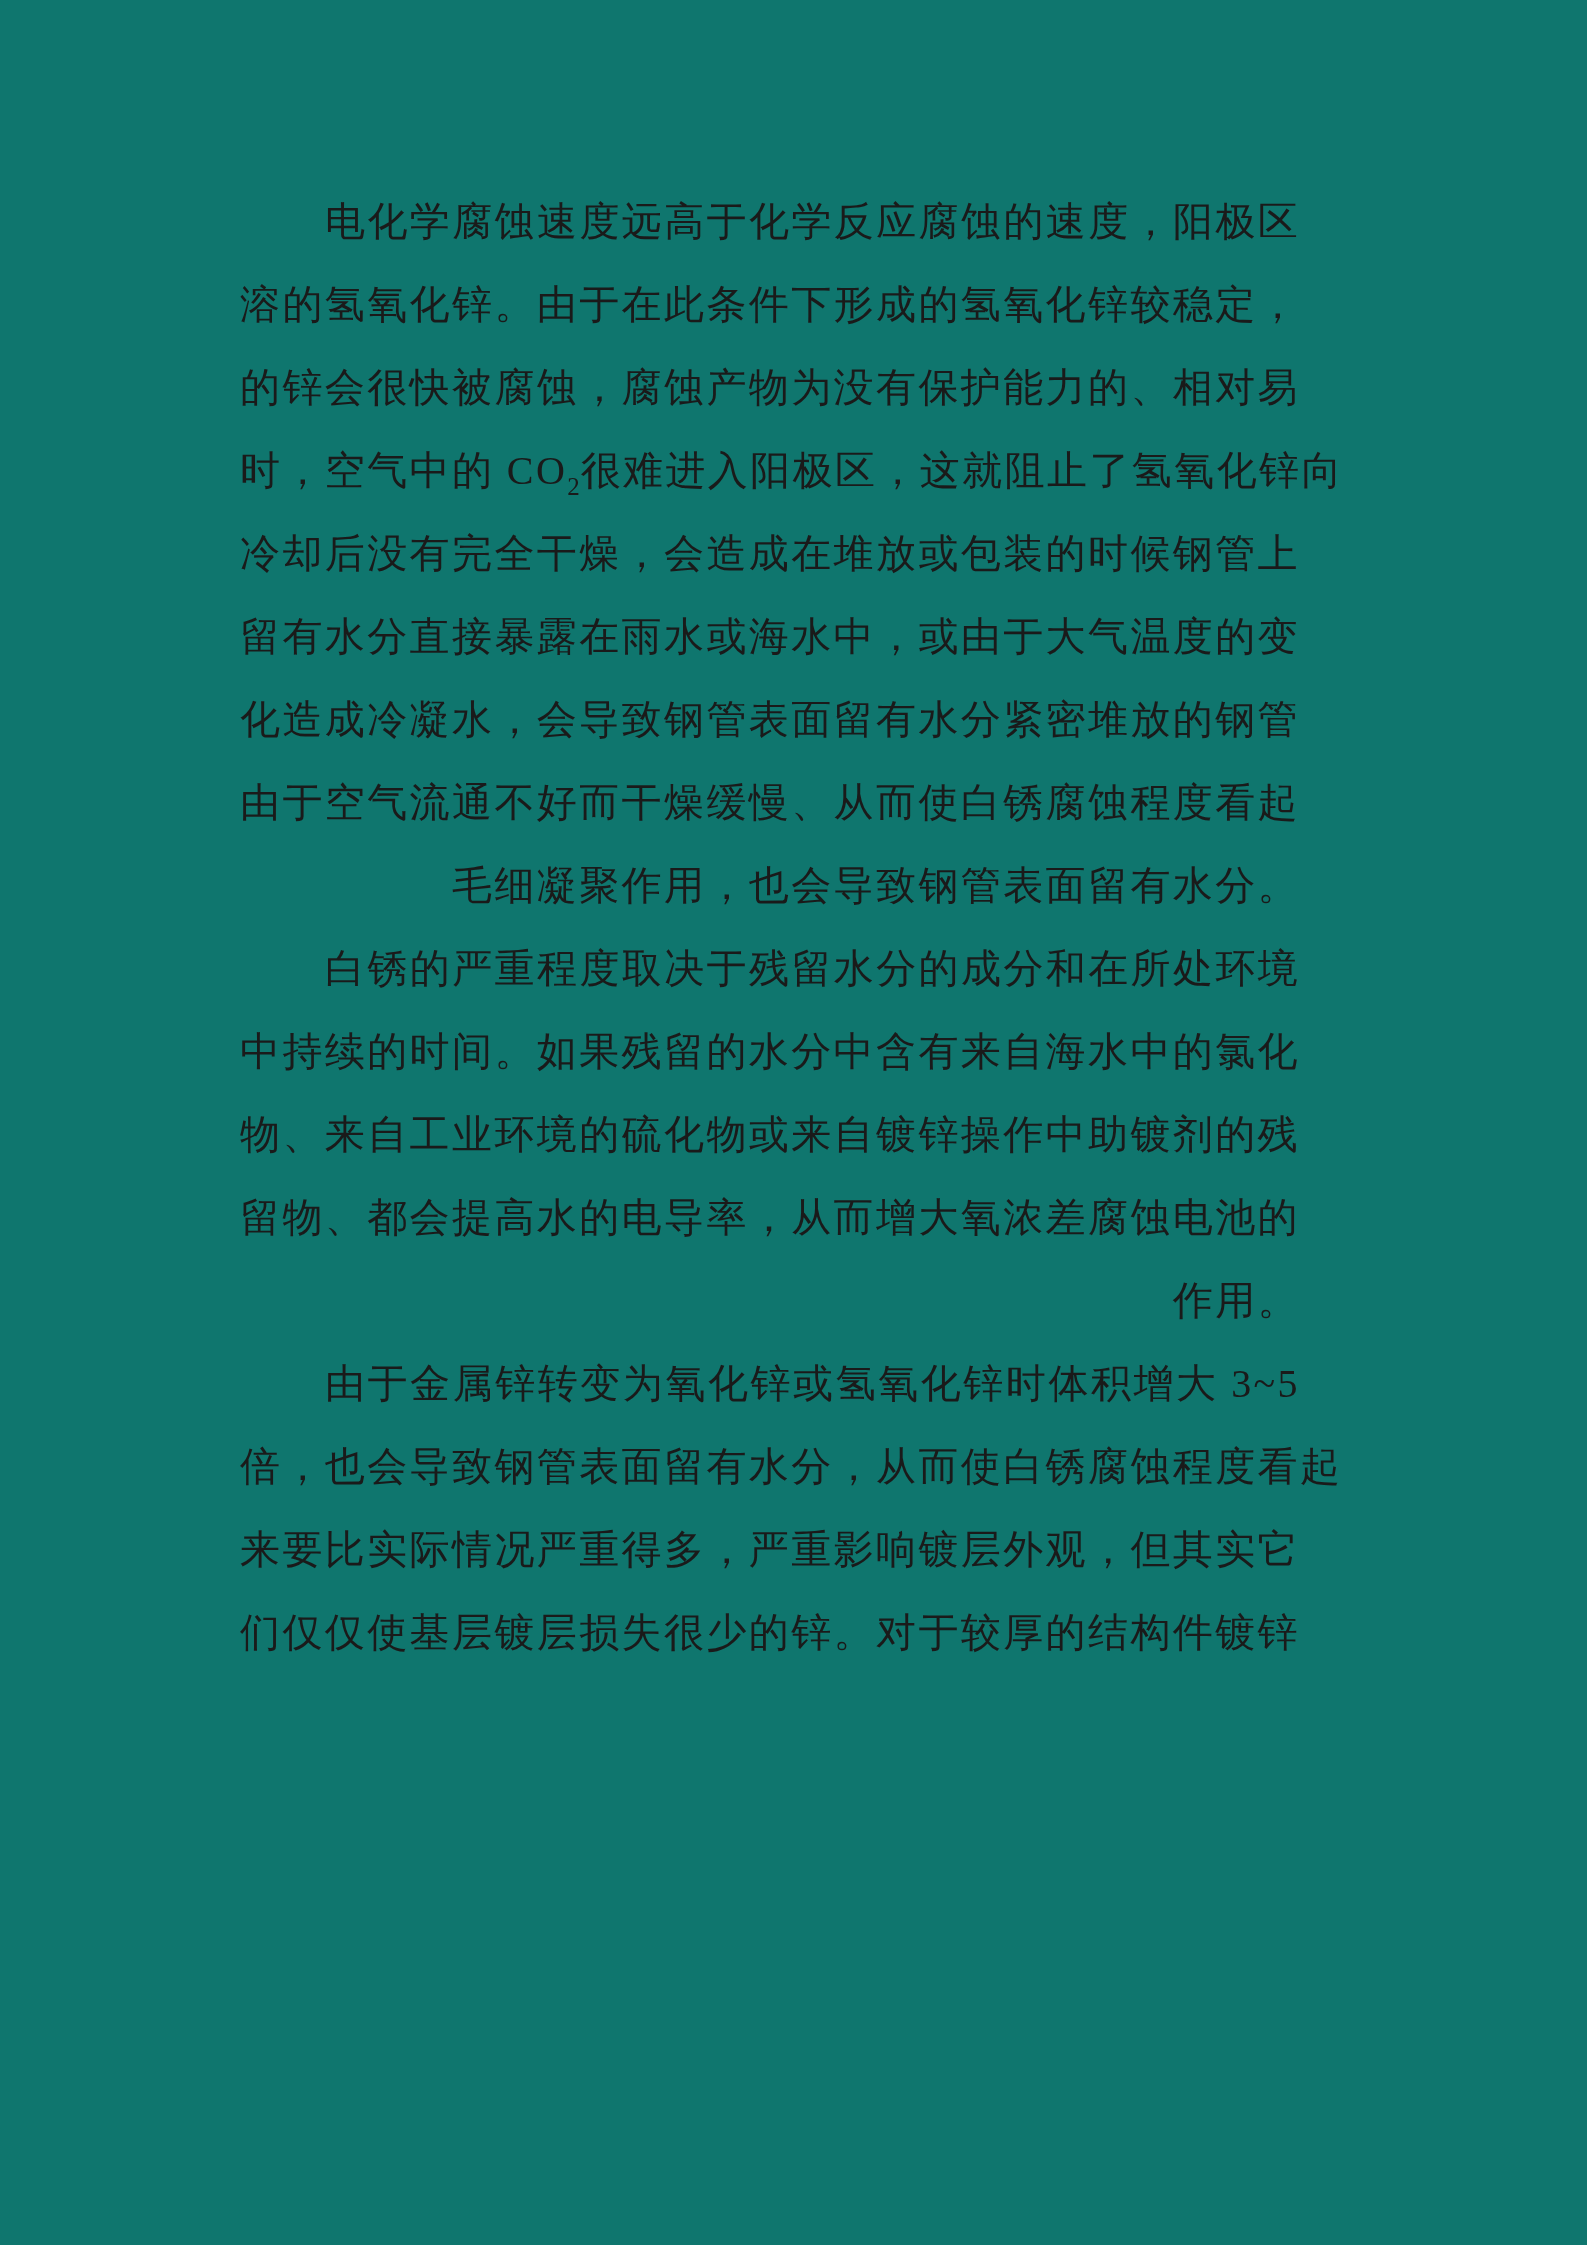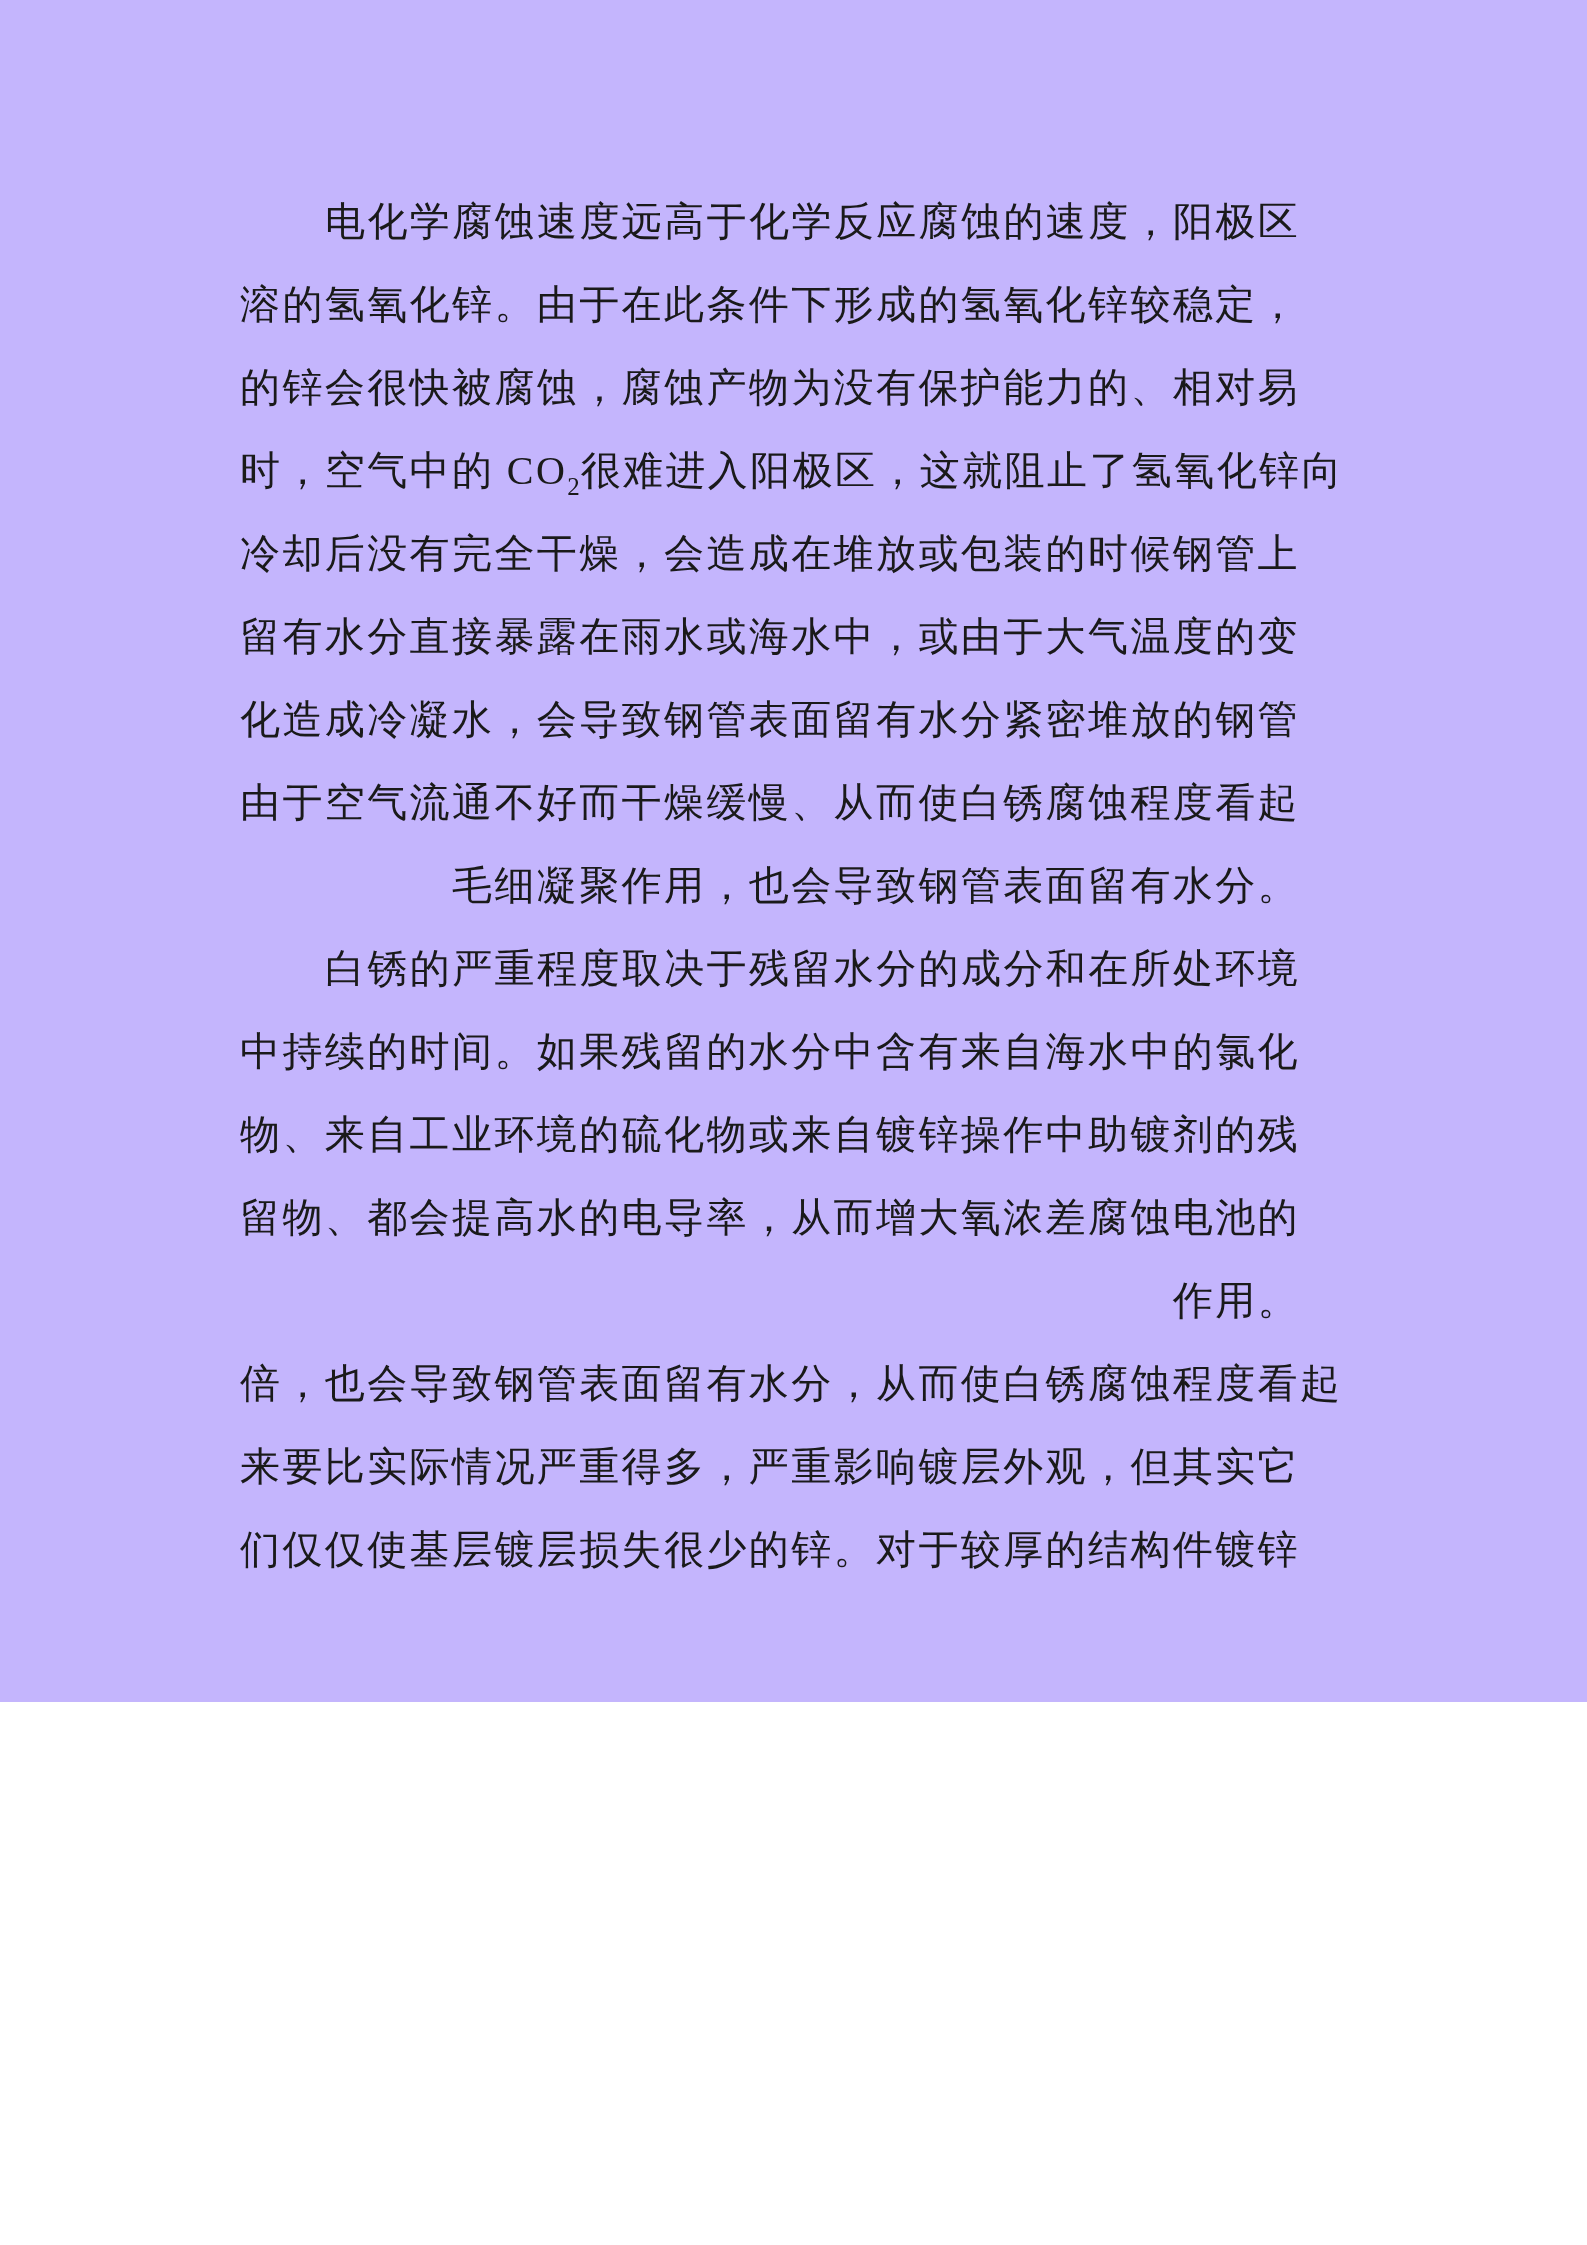--- a/index.html
+++ b/index.html
@@ -11,22 +11,22 @@
     height: 2245px;
     background: #ffffff;
     position: relative;
     overflow: hidden;
   }
   .doc-page {
     position: absolute;
     left: 0;
     top: 0;
     width: 1587px;
-    height: 1702px;
-    background: #c4b5fd;
+    height: 2245px;
+    background: #0f766e;
   }
   .doc-body {
     position: absolute;
     left: 240px;
     top: 180px;
     width: 1060px;
     color: #1a1a1a;
     font-family: "Liberation Serif", "DejaVu Serif", serif;
     font-size: 40px;
     line-height: 83px;
@@ -79,18 +79,19 @@
         <div class="text-line"><span class="seg">毛细凝聚作用，也会导致钢管表面留有水分。</span></div>
       </div>
       <div class="paragraph">
         <div class="text-line indent justify"><span class="seg">白锈的严重程度取决于残留水分的成分和在所处环境</span></div>
         <div class="text-line justify"><span class="seg">中持续的时间。如果残留的水分中含有来自海水中的氯化</span></div>
         <div class="text-line justify"><span class="seg">物、来自工业环境的硫化物或来自镀锌操作中助镀剂的残</span></div>
         <div class="text-line justify"><span class="seg">留物、都会提高水的电导率，从而增大氧浓差腐蚀电池的</span></div>
         <div class="text-line"><span class="seg">作用。</span></div>
       </div>
       <div class="paragraph">
+        <div class="text-line indent justify"><span class="seg">由于金属锌转变为氧化锌或氢氧化锌时体积增大 3~5</span></div>
         <div class="text-line justify"><span class="seg">倍，也会导致钢管表面留有水分，从而使白锈腐蚀程度看起</span></div>
         <div class="text-line justify"><span class="seg">来要比实际情况严重得多，严重影响镀层外观，但其实它</span></div>
         <div class="text-line justify"><span class="seg">们仅仅使基层镀层损失很少的锌。对于较厚的结构件镀锌</span></div>
       </div>
     </div>
 </div>
 
 </body></html>

